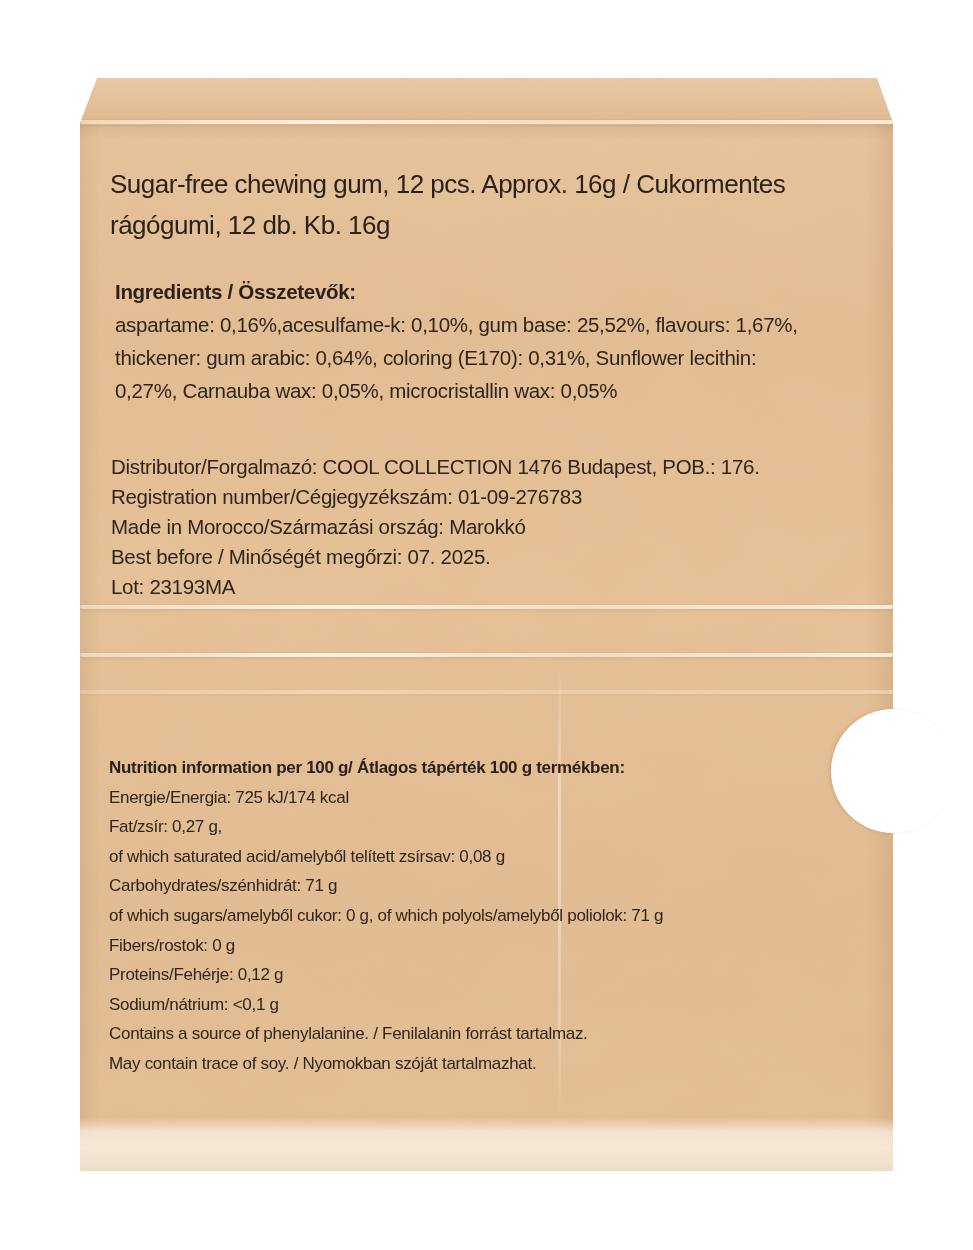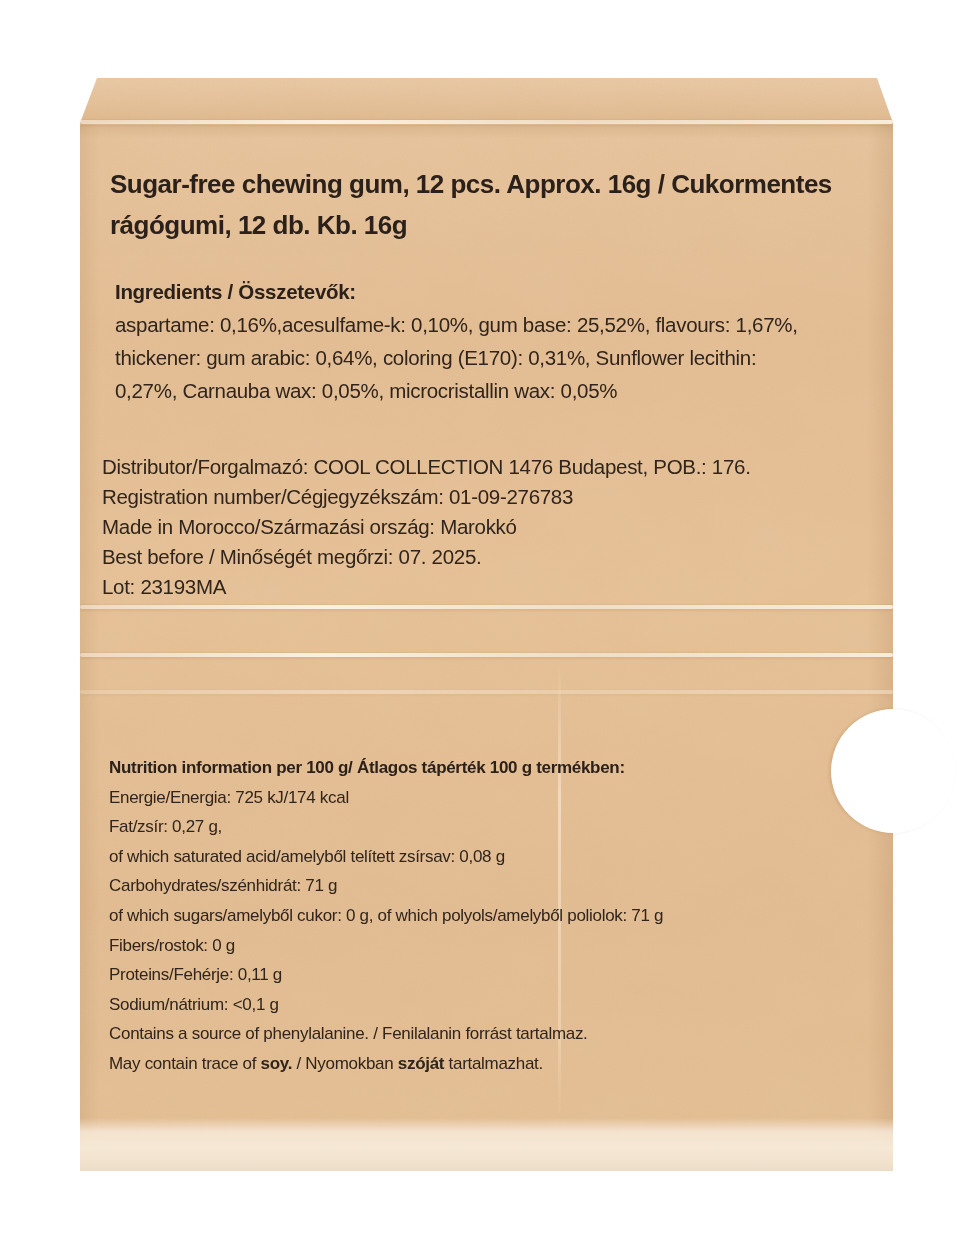--- a/index.html
+++ b/index.html
@@ -62,36 +62,36 @@
   .notch{
     position:absolute;left:751px;top:631px;width:124px;height:124px;border-radius:50%;
     background:#ffffff;
     box-shadow:-2px 0 3px rgba(150,100,50,0.18);
   }
   
   .text-layer{position:absolute;left:0;top:0;width:813px;height:1093px;color:#30251c;}
   .line{white-space:nowrap;}
   .title{
     position:absolute;left:30px;top:86px;
-    font-size:26px;font-weight:700;line-height:41px;letter-spacing:-0.5px;color:#2c211a;
+    font-size:26px;font-weight:400;line-height:41px;letter-spacing:-0.5px;color:#2c211a;
   }
   .ingredients{
     position:absolute;left:35px;top:197px;
     font-size:20.5px;line-height:33px;letter-spacing:-0.3px;
   }
   .distribution{
-    position:absolute;left:22px;top:374px;
+    position:absolute;left:31px;top:374px;
     font-size:20.5px;line-height:30px;letter-spacing:-0.3px;
   }
   .nutrition{
     position:absolute;left:29px;top:675px;
     font-size:17px;line-height:29.6px;letter-spacing:-0.3px;
   }
   .hdr{font-weight:700;color:#2c211a;}
-  .b{font-weight:700;}
+  .b{font-weight:400;}
 </style>
 </head>
 <body>
 
 <div class="stage">
   <div class="package">
 
     <div class="flap"></div>
     <div class="pbody"></div>
 
@@ -140,21 +140,21 @@
       </div>
 
       <div class="nutrition">
         <div class="line hdr">Nutrition information per 100 g/ Átlagos tápérték 100 g termékben:</div>
         <div class="line">Energie/Energia: 725 kJ/174 kcal</div>
         <div class="line">Fat/zsír: 0,27 g,</div>
         <div class="line">of which saturated acid/amelyből telített zsírsav: 0,08 g</div>
         <div class="line">Carbohydrates/szénhidrát: 71 g</div>
         <div class="line">of which sugars/amelyből cukor: 0 g, of which polyols/amelyből poliolok: 71 g</div>
         <div class="line">Fibers/rostok: 0 g</div>
-        <div class="line">Proteins/Fehérje: 0,11 g</div>
+        <div class="line">Proteins/Fehérje: 0,12 g</div>
         <div class="line">Sodium/nátrium: &lt;0,1 g</div>
         <div class="line">Contains a source of phenylalanine. / Fenilalanin forrást tartalmaz.</div>
         <div class="line"><span>May contain trace of </span><span class="b">soy.</span><span> / Nyomokban </span><span class="b">szóját</span><span> tartalmazhat.</span></div>
       </div>
 
     </div>
 
     <div class="notch"></div>
 
   </div>

